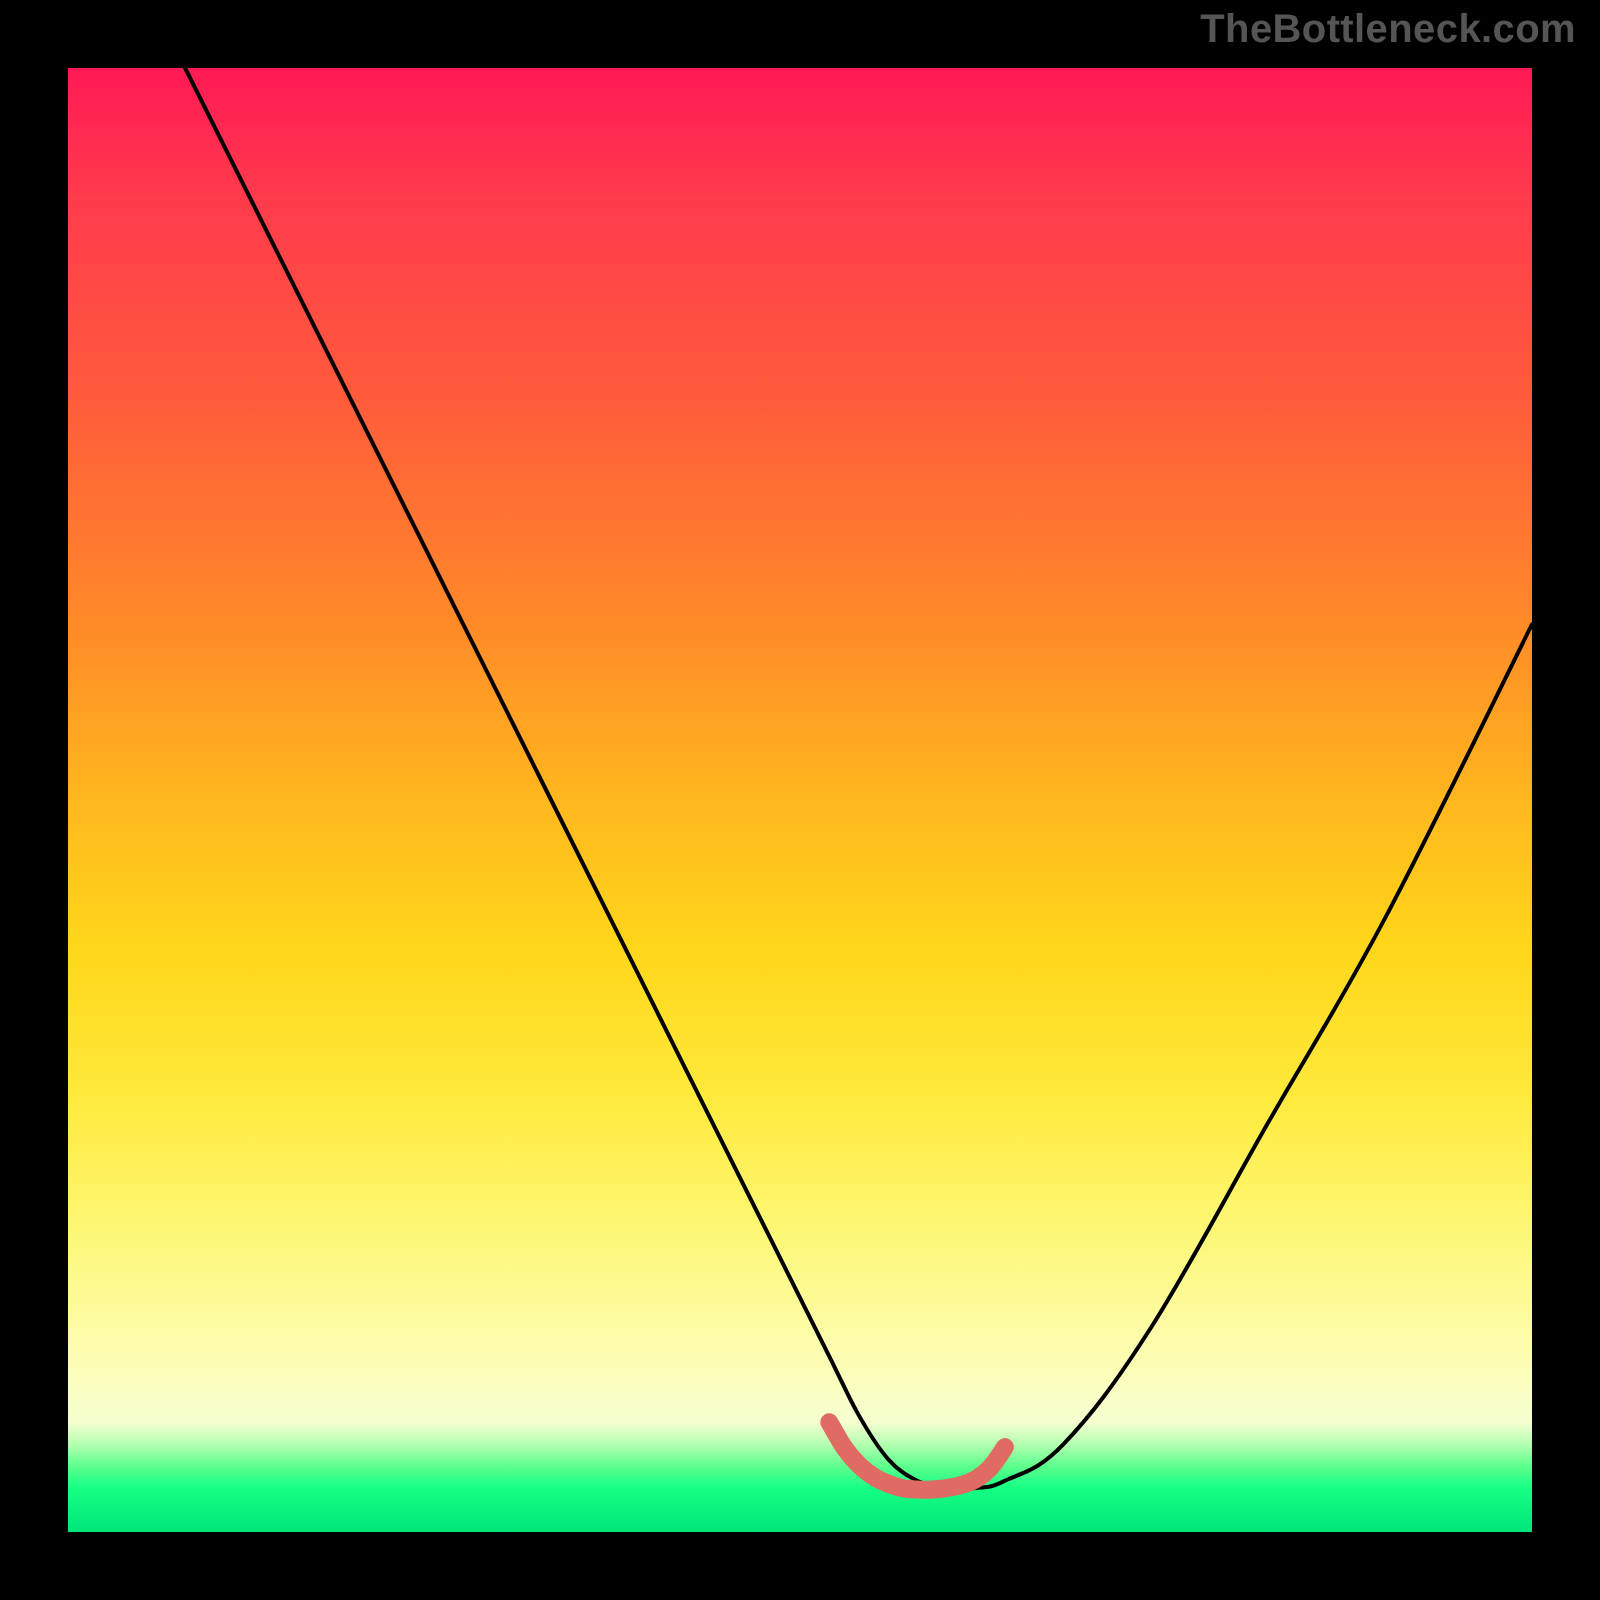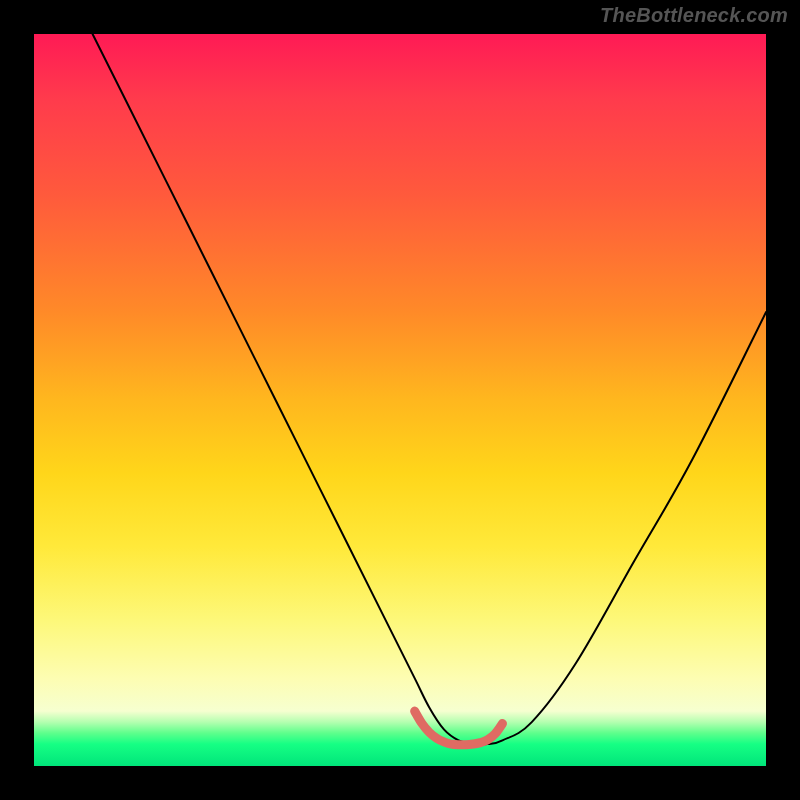--- a/index.html
+++ b/index.html
@@ -9,21 +9,20 @@
     height: 800px;
     overflow: hidden;
     background: #000;
     font-family: Arial, Helvetica, sans-serif;
   }
   .frame {
     position: relative;
     width: 800px;
     height: 619px;
     background: #000;
-    font-style: italic;
   }
   .plot-area {
     position: absolute;
     left: 34px;
     top: 34px;
     width: 732px;
     height: 732px;
     
     background: linear-gradient(
       to bottom,

